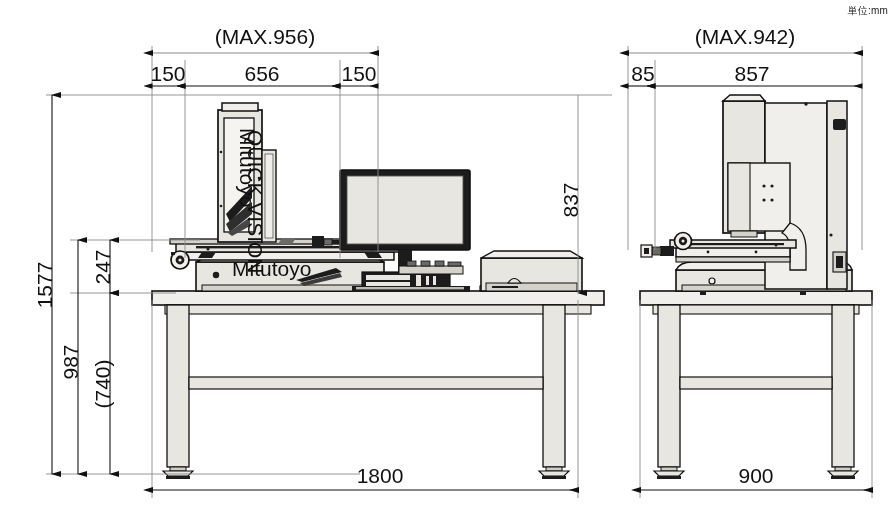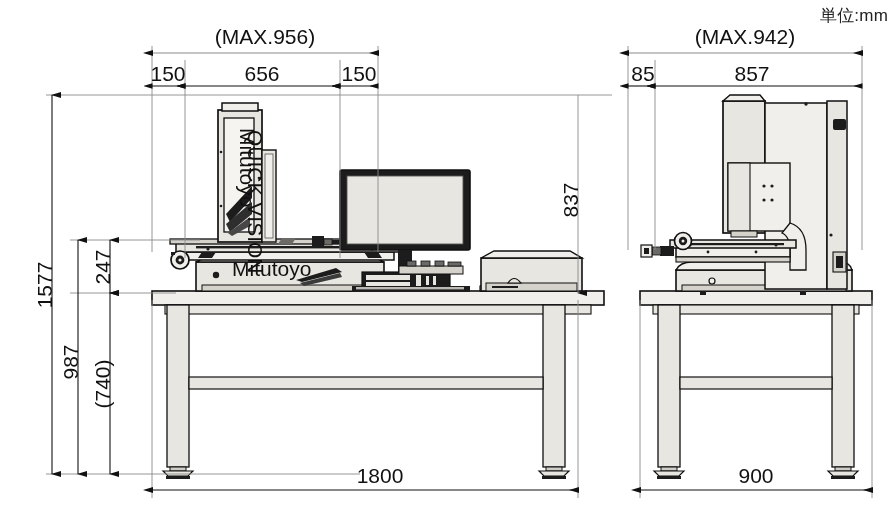--- a/index.html
+++ b/index.html
@@ -5,21 +5,21 @@
 <style>
   html,body{margin:0;padding:0;background:#ffffff;}
   body{
     width:896px;height:512px;overflow:hidden;
     font-family:"Liberation Sans","DejaVu Sans",sans-serif;
     color:#1a1a1a;position:relative;
   }
   #sheet{position:absolute;left:0;top:0;width:896px;height:512px;}
   svg{display:block;}
   .unit-label{
-    position:absolute;right:8px;top:4px;font-size:17px;letter-spacing:.2px;
+    position:absolute;right:8px;top:4px;font-size:10px;letter-spacing:.2px;
     color:#222;
   }
   .dimtext{
     font-family:"Liberation Sans","DejaVu Sans",sans-serif;
     fill:#111;font-size:21px;
   }
   .maxtext{font-size:21px;fill:#111;}
   text{dominant-baseline:alphabetic;}
 </style>
 </head>

